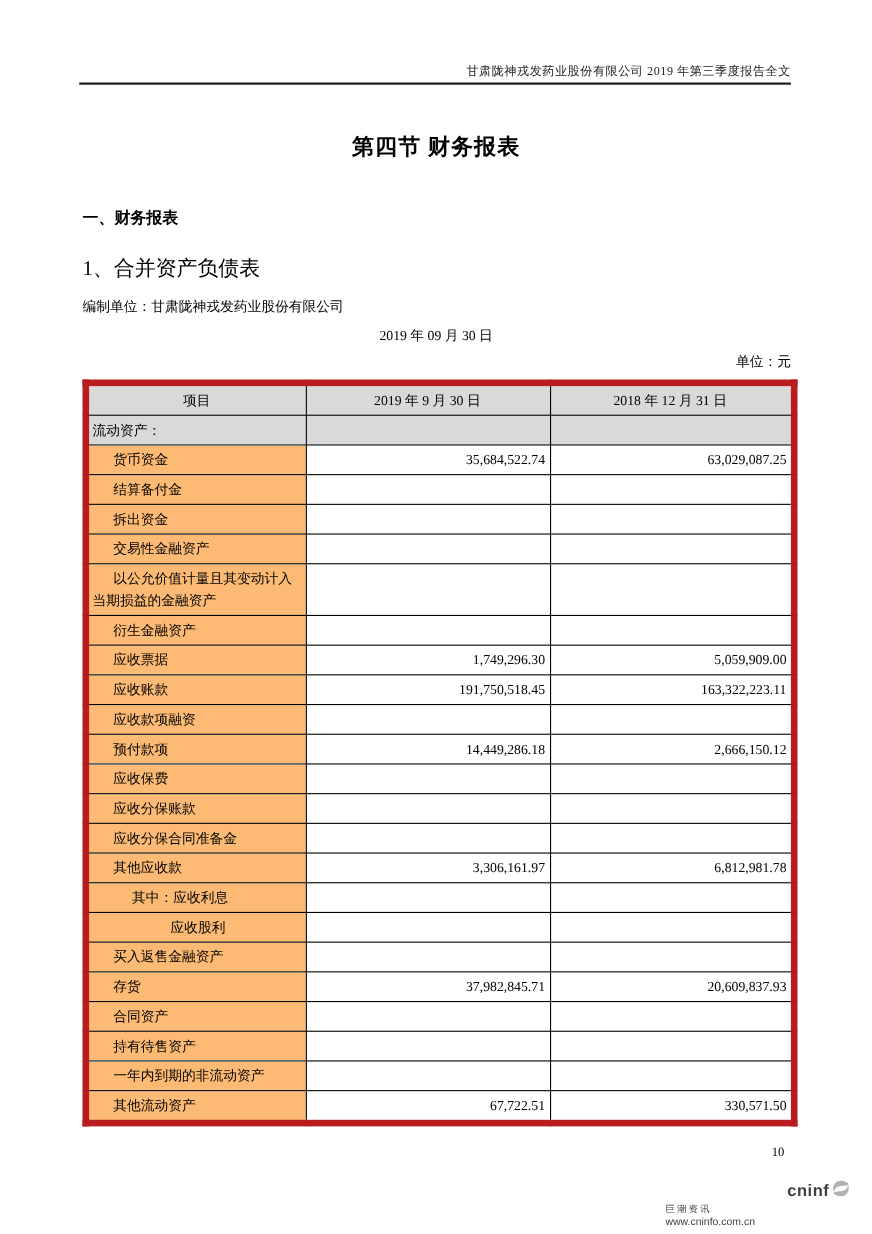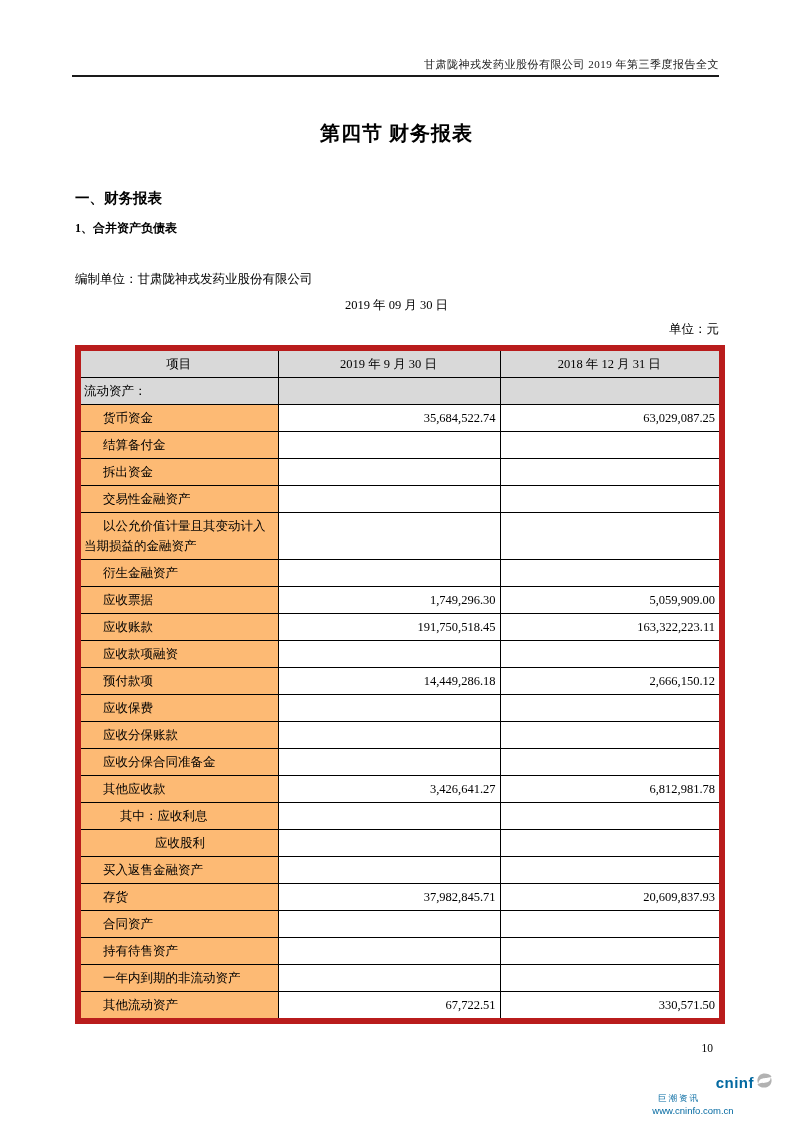--- a/index.html
+++ b/index.html
@@ -42,24 +42,24 @@
   }
   .section-1 {
     position: absolute;
     top: 189px;
     left: 75px;
     font-size: 14.5px;
     font-weight: bold;
   }
   .section-2 {
     position: absolute;
-    top: 220px;
+    top: 231px;
     left: 75px;
-    font-size: 12px;
-    font-weight: bold;
+    font-size: 19px;
+    font-weight: normal;
   }
   .prepared-by {
     position: absolute;
     top: 271px;
     left: 75px;
     font-size: 12.5px;
   }
   .date-line {
     position: absolute;
     top: 297px;
@@ -113,22 +113,22 @@
     top: 1042px;
     right: 80px;
     font-size: 11.5px;
     text-align: right;
   }
   .cninfo-logo {
     position: absolute;
     right: 8px;
     top: 1072px;
     width: 180px;
-    text-align: center;
-    color: #0369a1;
+    text-align: left;
+    color: #404040;
     font-family: "Liberation Sans", sans-serif;
     line-height: 1;
     user-select: none;
   }
   .cninfo-logo .logo-row1 {
     display: flex;
     align-items: center;
     justify-content: flex-end;
     padding-right: 12px;
   }
@@ -244,21 +244,21 @@
           <td class="value-cell"></td>
           <td class="value-cell"></td>
         </tr>
         <tr>
           <td class="label-cell indent-1">应收分保合同准备金</td>
           <td class="value-cell"></td>
           <td class="value-cell"></td>
         </tr>
         <tr>
           <td class="label-cell indent-1">其他应收款</td>
-          <td class="value-cell">3,426,641.27</td>
+          <td class="value-cell">3,306,161.97</td>
           <td class="value-cell">6,812,981.78</td>
         </tr>
         <tr>
           <td class="label-cell indent-2">其中：应收利息</td>
           <td class="value-cell"></td>
           <td class="value-cell"></td>
         </tr>
         <tr>
           <td class="label-cell indent-3">应收股利</td>
           <td class="value-cell"></td>

